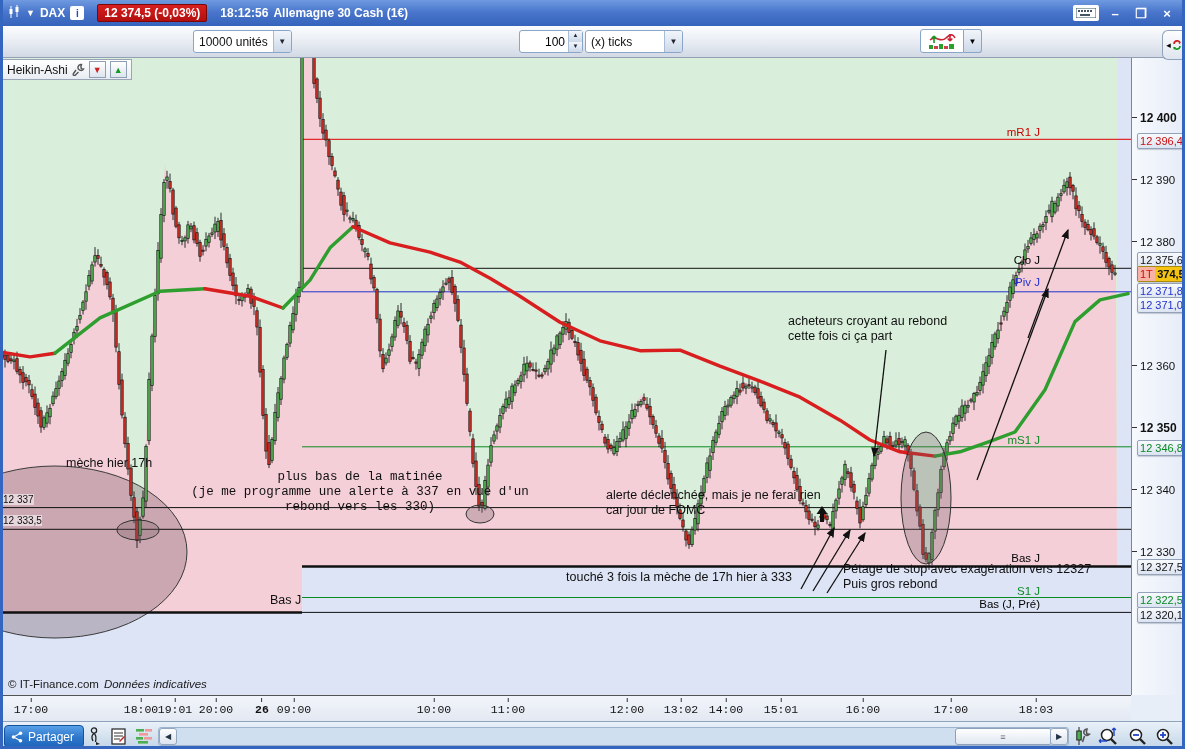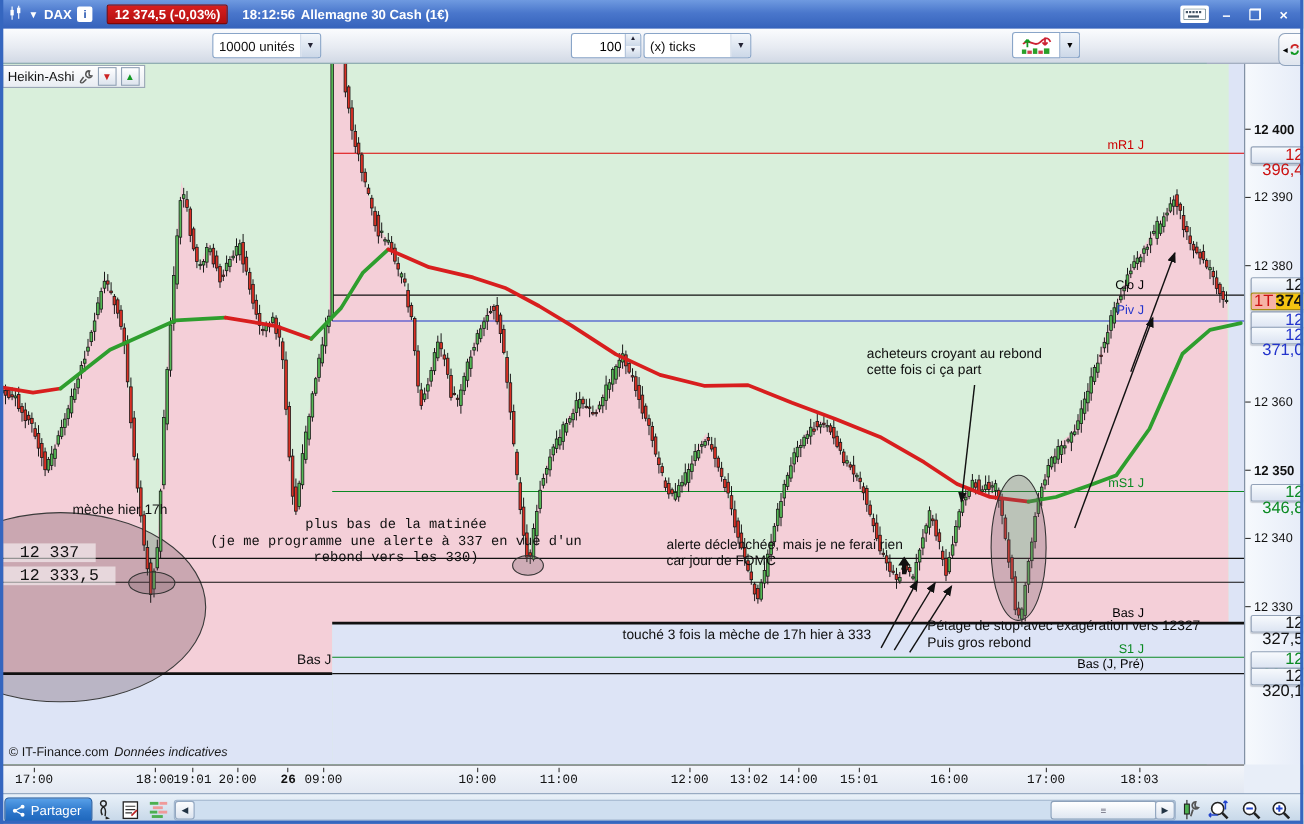--- a/index.html
+++ b/index.html
@@ -22,36 +22,36 @@
   .select .drop{width:17px;height:100%;border-left:1px solid #a9bcd6;background:linear-gradient(#f2f6fb,#ccd8e8);display:flex;align-items:center;justify-content:center;font-size:8px;color:#223;border-radius:0 2px 2px 0;}
   .spinner{position:absolute;top:4px;left:519px;width:62px;height:21px;background:#fff;border:1px solid #89a5c8;border-radius:3px;display:flex;align-items:center;}
   .spinner .num{flex:1;text-align:right;font-size:12px;padding-right:3px;}
   .spinner .ud{width:13px;height:100%;display:flex;flex-direction:column;border-left:1px solid #a9bcd6;}
   .spinner .ud span{flex:1;font-size:6px;line-height:9px;text-align:center;background:linear-gradient(#f2f6fb,#ccd8e8);color:#223;}
   .charttype{position:absolute;left:920px;top:3px;height:24px;display:flex;}
   .charttype .btn{width:42px;background:#fff;border:1px solid #89a5c8;border-radius:3px 0 0 3px;display:flex;align-items:center;justify-content:center;}
   .charttype .drop{width:17px;border:1px solid #89a5c8;border-left:none;border-radius:0 3px 3px 0;background:linear-gradient(#f2f6fb,#ccd8e8);display:flex;align-items:center;justify-content:center;font-size:8px;}
   .sidetab{position:absolute;right:0;top:4px;width:22px;height:28px;background:linear-gradient(#fdfdfe,#dfe5ee);border:1px solid #8fa3bd;border-right:none;border-radius:6px 0 0 6px;display:flex;align-items:center;justify-content:center;gap:1px;font-size:9px;z-index:11;}
   
-  .chart-wrap{position:absolute;left:0;top:57px;width:1097px;height:638px;background:#86efac;}
+  .chart-wrap{position:absolute;left:0;top:57px;width:1097px;height:638px;background:#fef9c3;}
   .chart-svg{position:absolute;left:0;top:1px;width:1131px;height:637px;overflow:hidden;}
   .ha-chip{position:absolute;left:2px;top:2px;height:19px;background:linear-gradient(#ffffff,#e8ecf2);border:1px solid #9aa6b6;display:flex;align-items:center;font-size:12px;color:#111;padding:0 4px;gap:4px;z-index:5;}
   .ha-chip .mini{width:15px;height:15px;border:1px solid #8fa0b4;background:linear-gradient(#fff,#dde4ee);display:flex;align-items:center;justify-content:center;font-size:9px;}
   .ann{position:absolute;font-size:12.5px;line-height:15px;color:#101010;z-index:4;white-space:nowrap;}
   .ann.center{text-align:center;white-space:normal;}
   .lvl-label{position:absolute;font-size:11.5px;line-height:12px;z-index:4;white-space:nowrap;}
-  .user-label{position:absolute;left:3px;font-size:15px;color:#111;background:rgba(255,255,255,0.55);padding:0 15px;z-index:4;font-family:Liberation Mono, monospace;}
+  .user-label{position:absolute;left:3px;font-size:10px;color:#111;background:rgba(255,255,255,0.55);padding:0 0;z-index:4;}
   .footer-note{position:absolute;left:8px;top:621px;font-size:11.5px;color:#1a1a1a;z-index:4;}
   .footer-note .it{font-style:italic;margin-left:5px;}
   
   .price-axis{position:absolute;left:1131px;top:1px;width:54px;height:637px;background:linear-gradient(90deg,#f6f9fd,#e6ecf8);border-left:1px solid #77879c;z-index:5;}
   .atick{position:absolute;left:0;display:flex;align-items:center;font-size:11.5px;color:#111;height:15px;}
   .atick .dash{width:5px;height:1px;background:#333;margin-right:3px;}
   .atick.b{font-weight:bold;font-size:12px;}
-  .badge{position:absolute;left:5px;width:47px;height:14px;line-height:14px;font-size:15px;text-align:right;border:1px solid #93a2b8;border-radius:2px;background:linear-gradient(#f7fafd,#dce4f2);color:#111;box-shadow:0 1px 1px rgba(60,70,90,.25);}
+  .badge{position:absolute;left:5px;width:47px;height:14px;line-height:14px;font-size:11px;text-align:center;border:1px solid #93a2b8;border-radius:2px;background:linear-gradient(#f7fafd,#dce4f2);color:#111;box-shadow:0 1px 1px rgba(60,70,90,.25);}
   .badge.red{color:#cc1111;}
   .badge.blue{color:#2233cc;}
   .badge.green{color:#0a8a22;}
   .badge.last{display:flex;padding:0;width:49px;border-color:#a98a10;overflow:hidden;}
   .badge .pfx{background:#f6b3a6;color:#cc1111;padding:0 2px;}
   .badge .val{background:#f4c411;color:#111;font-weight:bold;flex:1;}
   
   .time-axis{position:absolute;left:0;top:695px;width:1131px;height:26px;background:linear-gradient(#f2f5fa,#e2e8f2);border-top:1px solid #555;z-index:8;font-family:Liberation Mono, monospace;}
   .ttick{position:absolute;top:2px;transform:translateX(-50%);font-size:11.5px;color:#111;text-align:center;}
   .ttick.b{font-weight:bold;}

